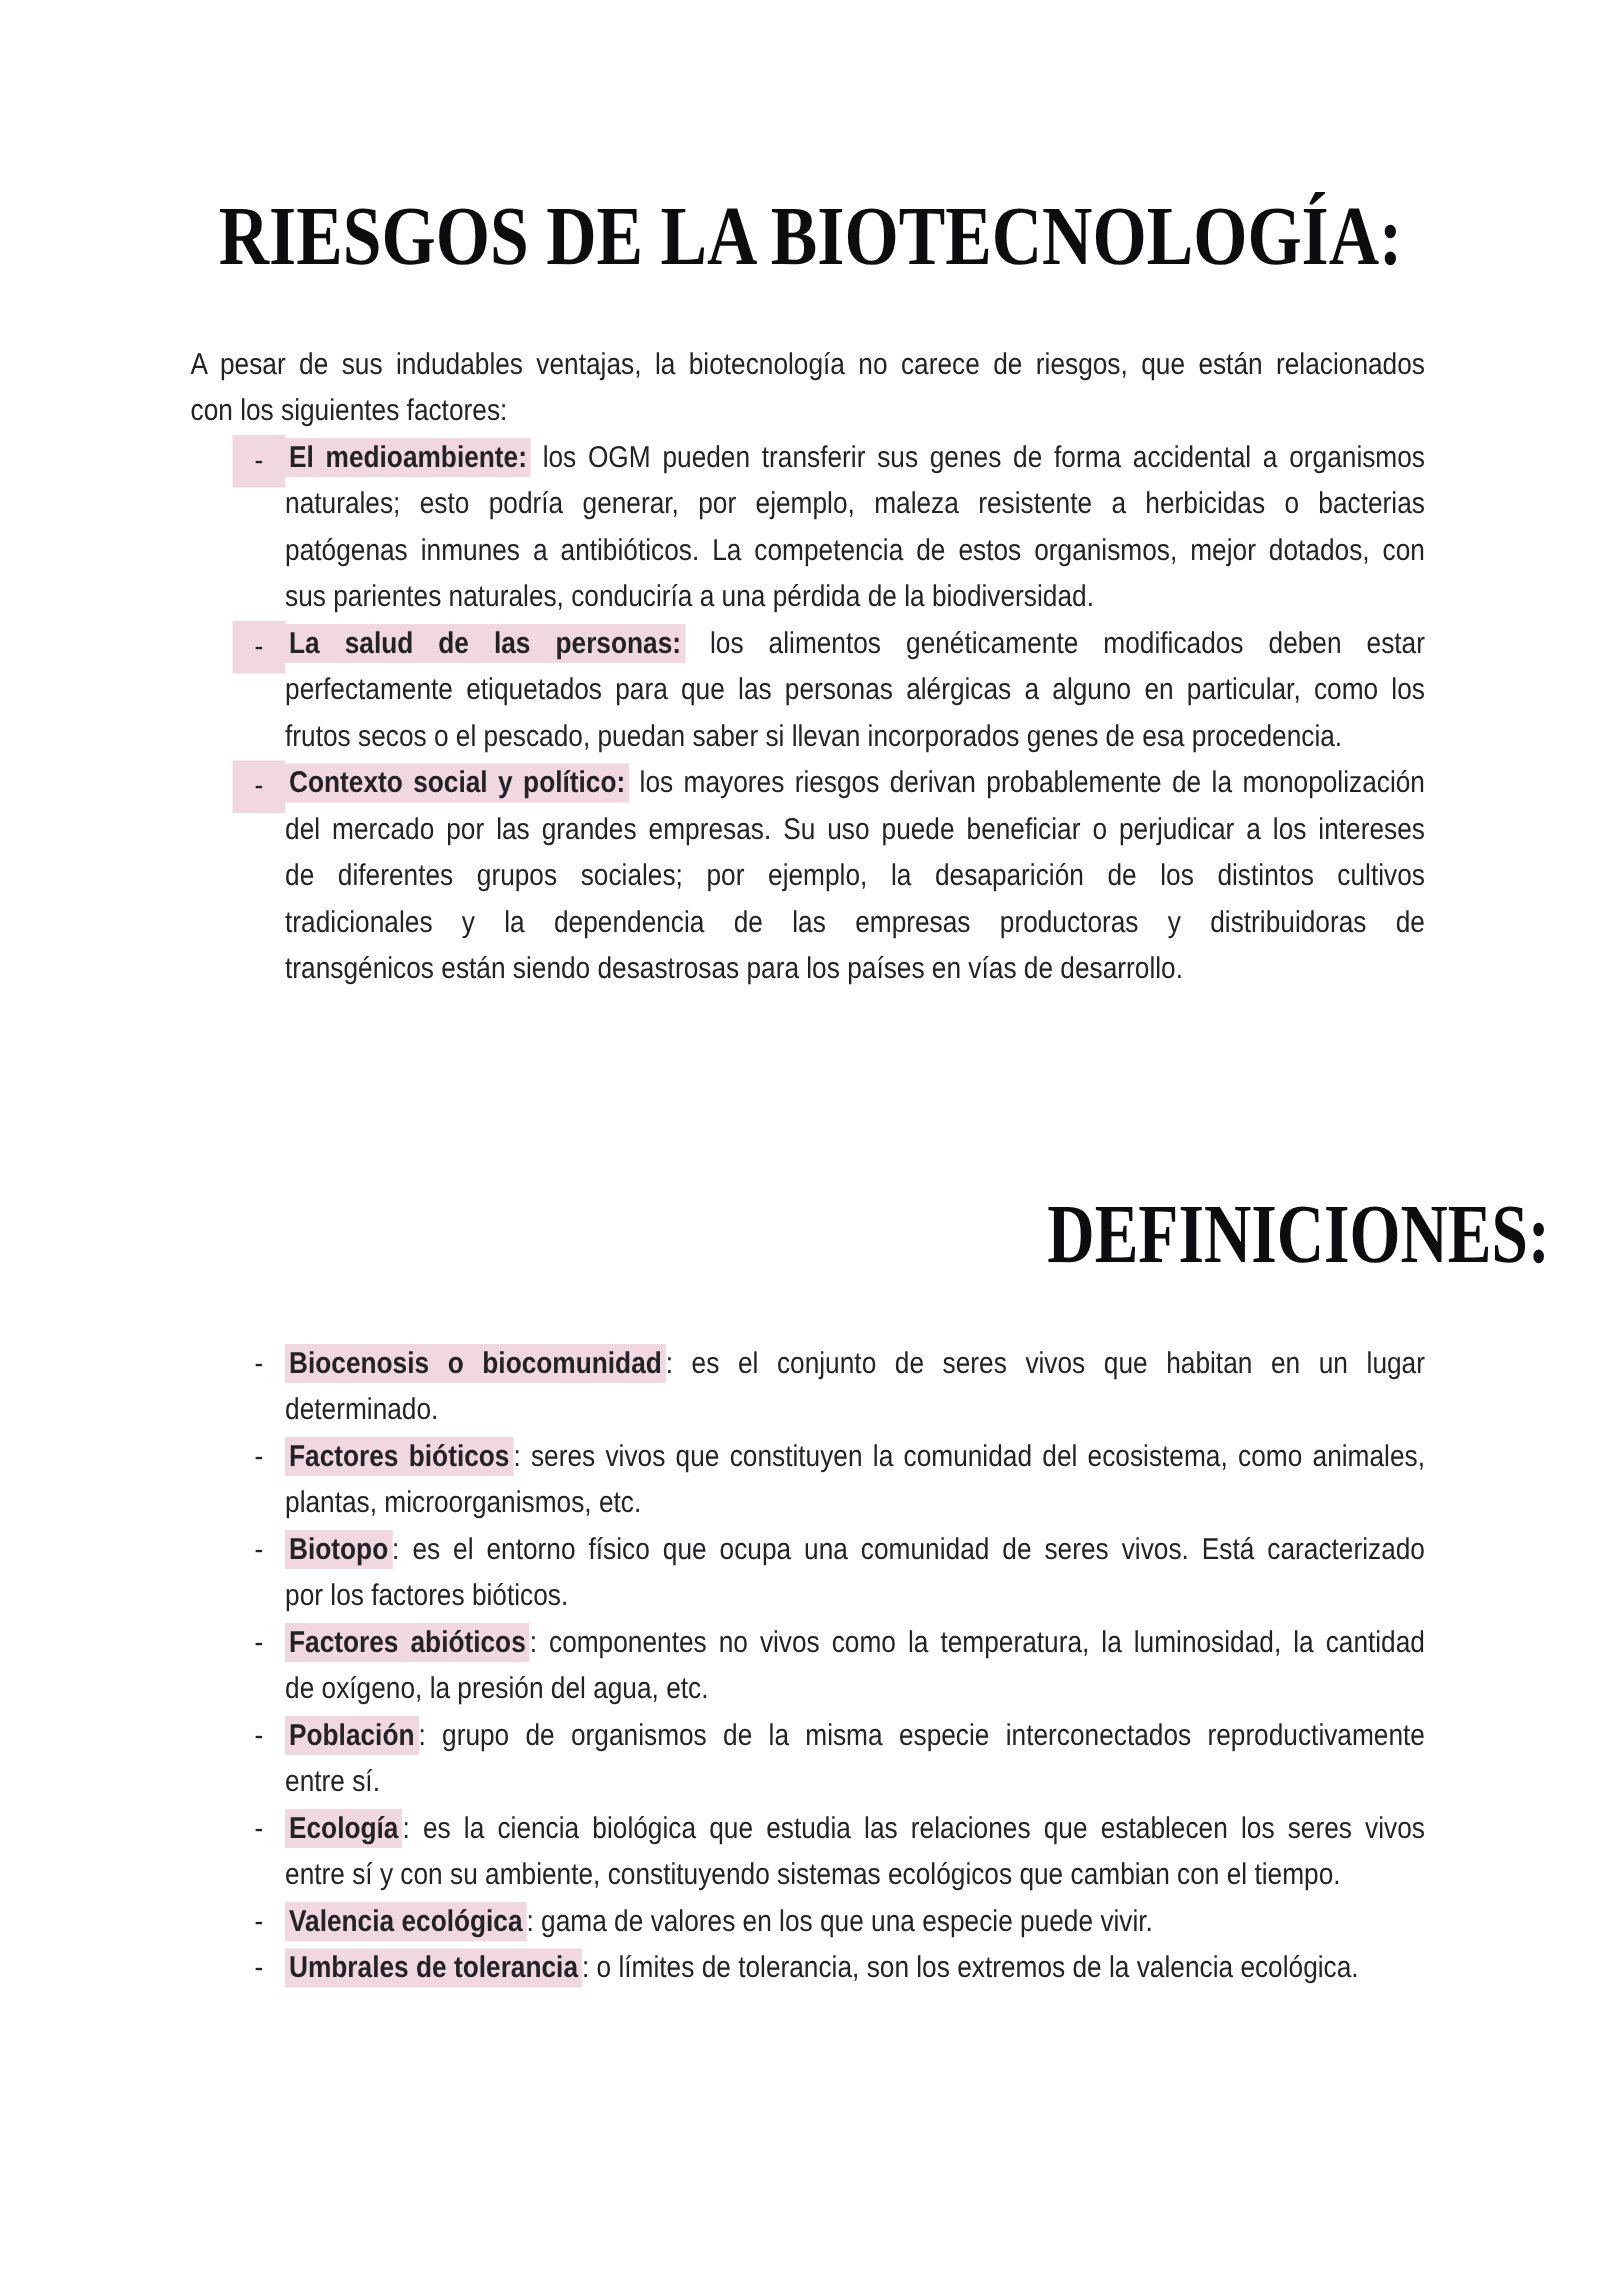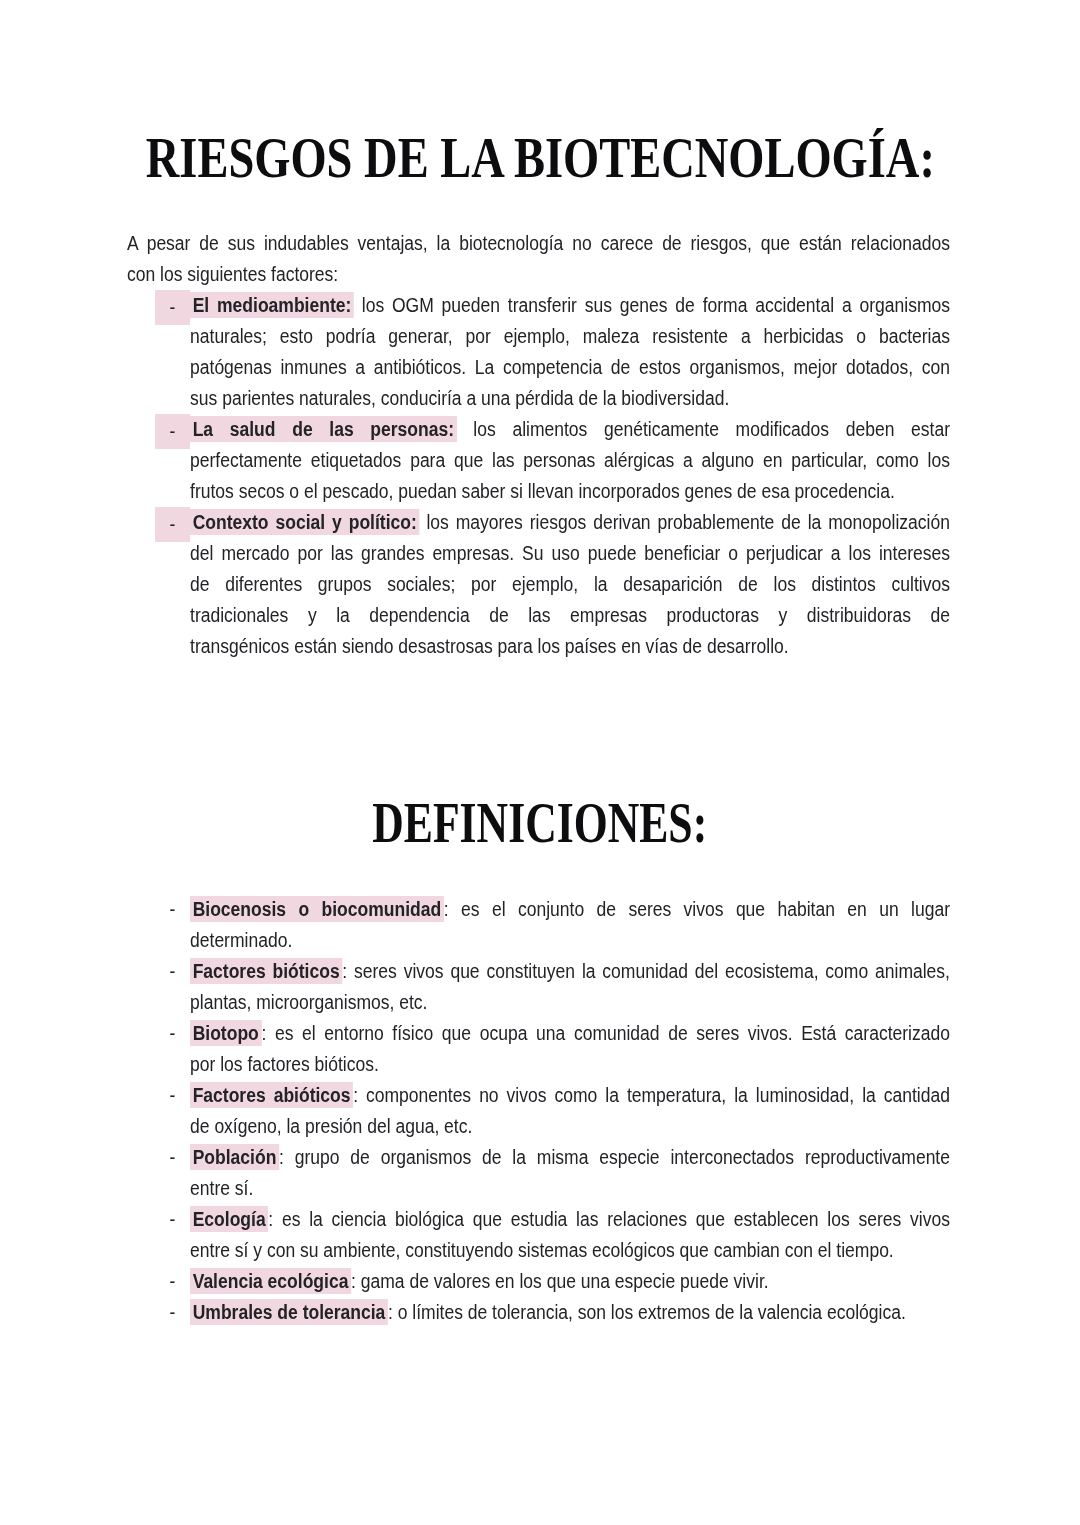--- a/index.html
+++ b/index.html
@@ -17,21 +17,21 @@
     text-align:center;
     font-family:"Liberation Serif", serif;
     font-weight:700;
     font-size:56px; line-height:60px;
     color:#0d0d0f;
     white-space:nowrap;
   }
   .heading .squeeze { display:inline-block; transform-origin:center top; }
   #h1 { top:128px; }
   #h1 .squeeze { transform:scaleX(0.83); }
-  #h2 { top:793px; }
+  #h2 { top:793px;text-align:right; }
   #h2 .squeeze { transform:scaleX(0.78); }
 
   .textblock {
     position:absolute; left:127px; width:940px;
     transform:scaleX(0.8755);
     transform-origin:left top;
     font-size:20px; line-height:31px;
     color:#232327;
   }
   #intro { top:228px; }

